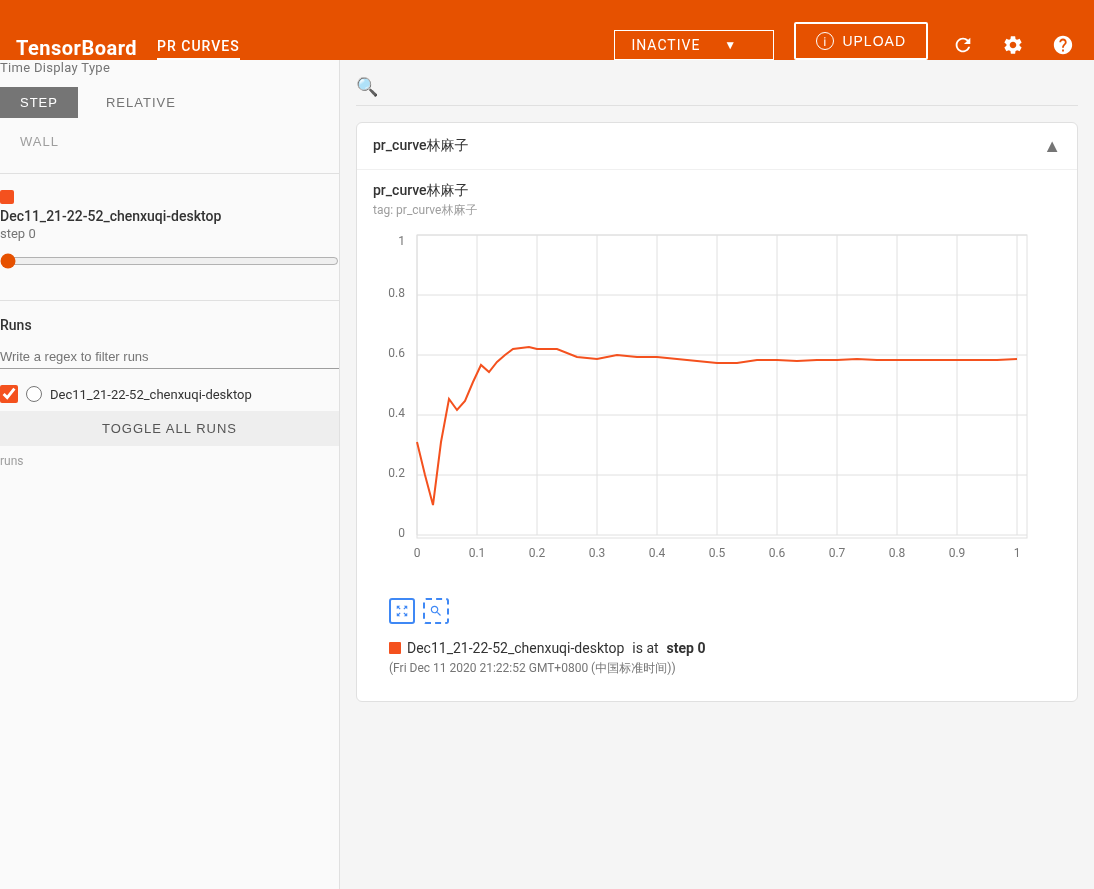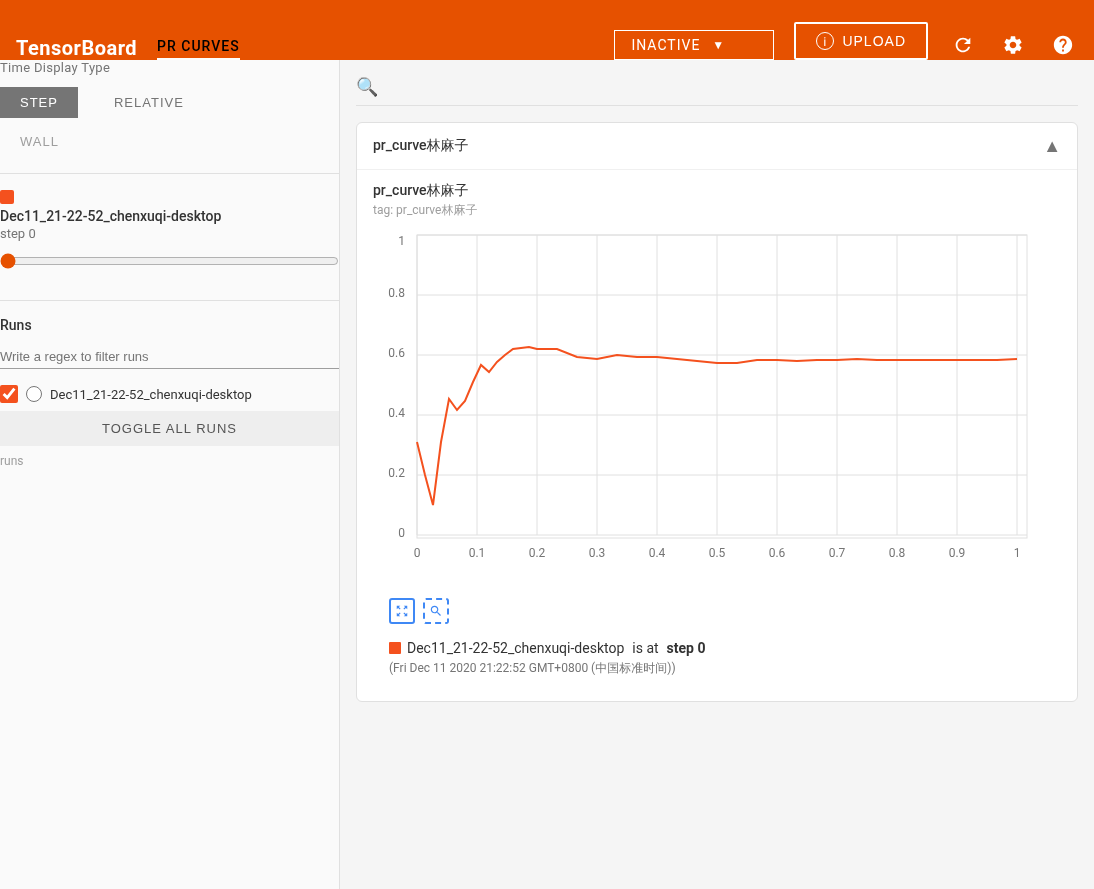--- a/index.html
+++ b/index.html
@@ -14,33 +14,33 @@
       padding: 0 16px;
       gap: 20px;
     }
     .header-logo {
       color: white;
       font-size: 20px;
       font-weight: bold;
       letter-spacing: 0.5px;
     }
     .header-nav {
-      color: #000000;
+      color: #ffffff;
       font-size: 14px;
       font-weight: 500;
       letter-spacing: 1px;
       padding-bottom: 4px;
       border-bottom: 2px solid white;
       cursor: pointer;
     }
     .header-spacer { flex: 1; }
     .header-inactive {
       display: flex;
       align-items: center;
-      gap: 12px;
+      gap: 24px;
       border: 1px solid white;
       color: white;
       padding: 6px 16px;
       font-size: 14px;
       letter-spacing: 1px;
       cursor: pointer;
       min-width: 160px;
     }
     .header-upload {
       display: flex;
@@ -82,21 +82,21 @@
       overflow-y: auto;
     }
     .sidebar-section-title {
       font-size: 13px;
       color: #757575;
       margin-bottom: 12px;
       letter-spacing: 0.3px;
     }
     .time-display-buttons {
       display: flex;
-      gap: 16px;
+      gap: 8px;
       margin-bottom: 8px;
     }
     .time-btn {
       padding: 8px 20px;
       font-size: 13px;
       letter-spacing: 1px;
       border: none;
       cursor: pointer;
       font-weight: 500;
     }

